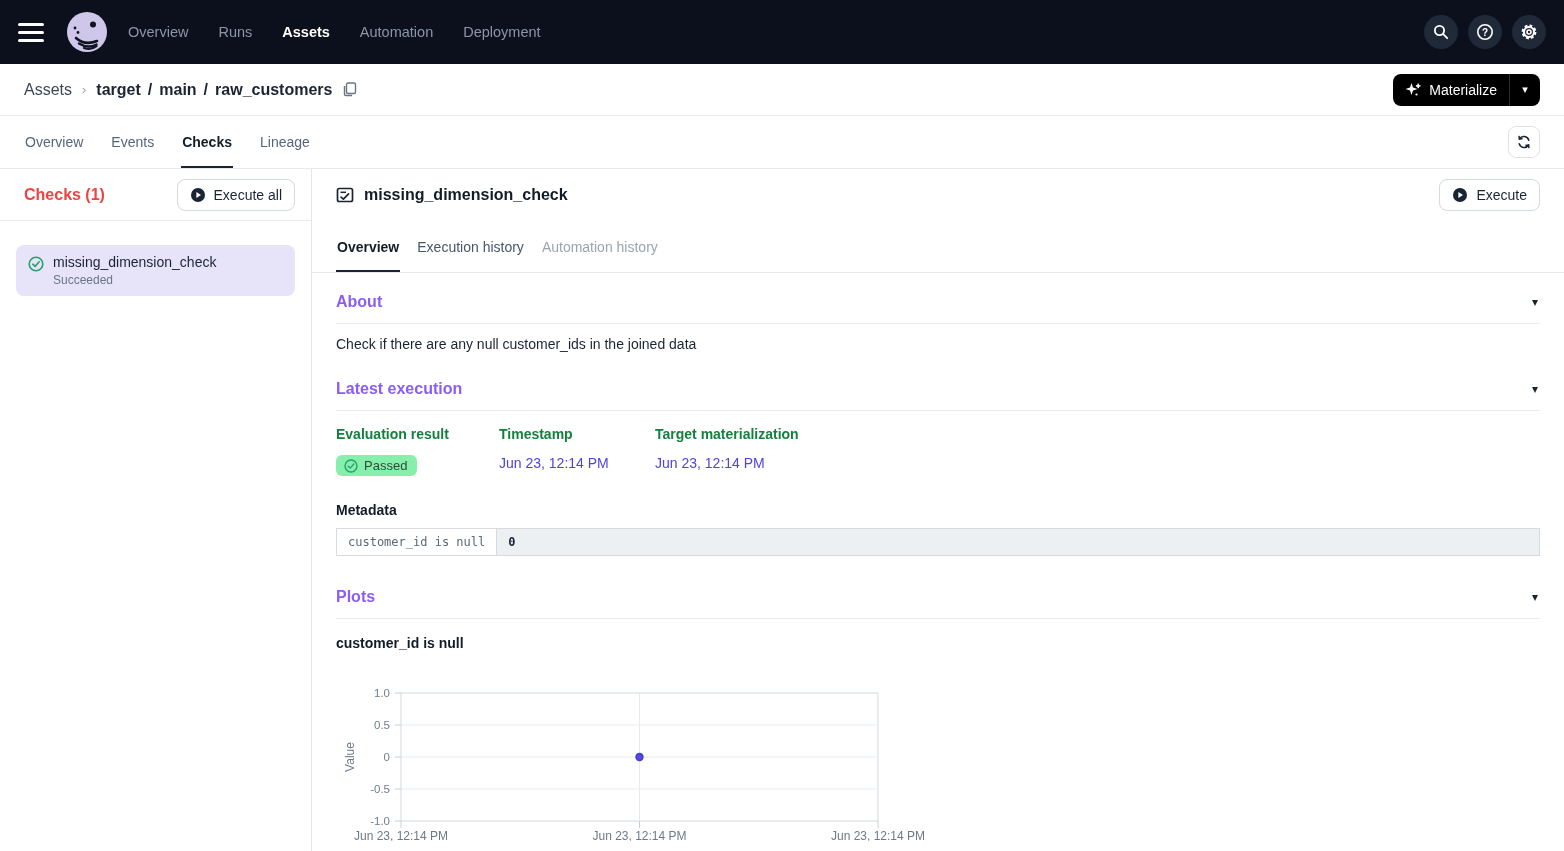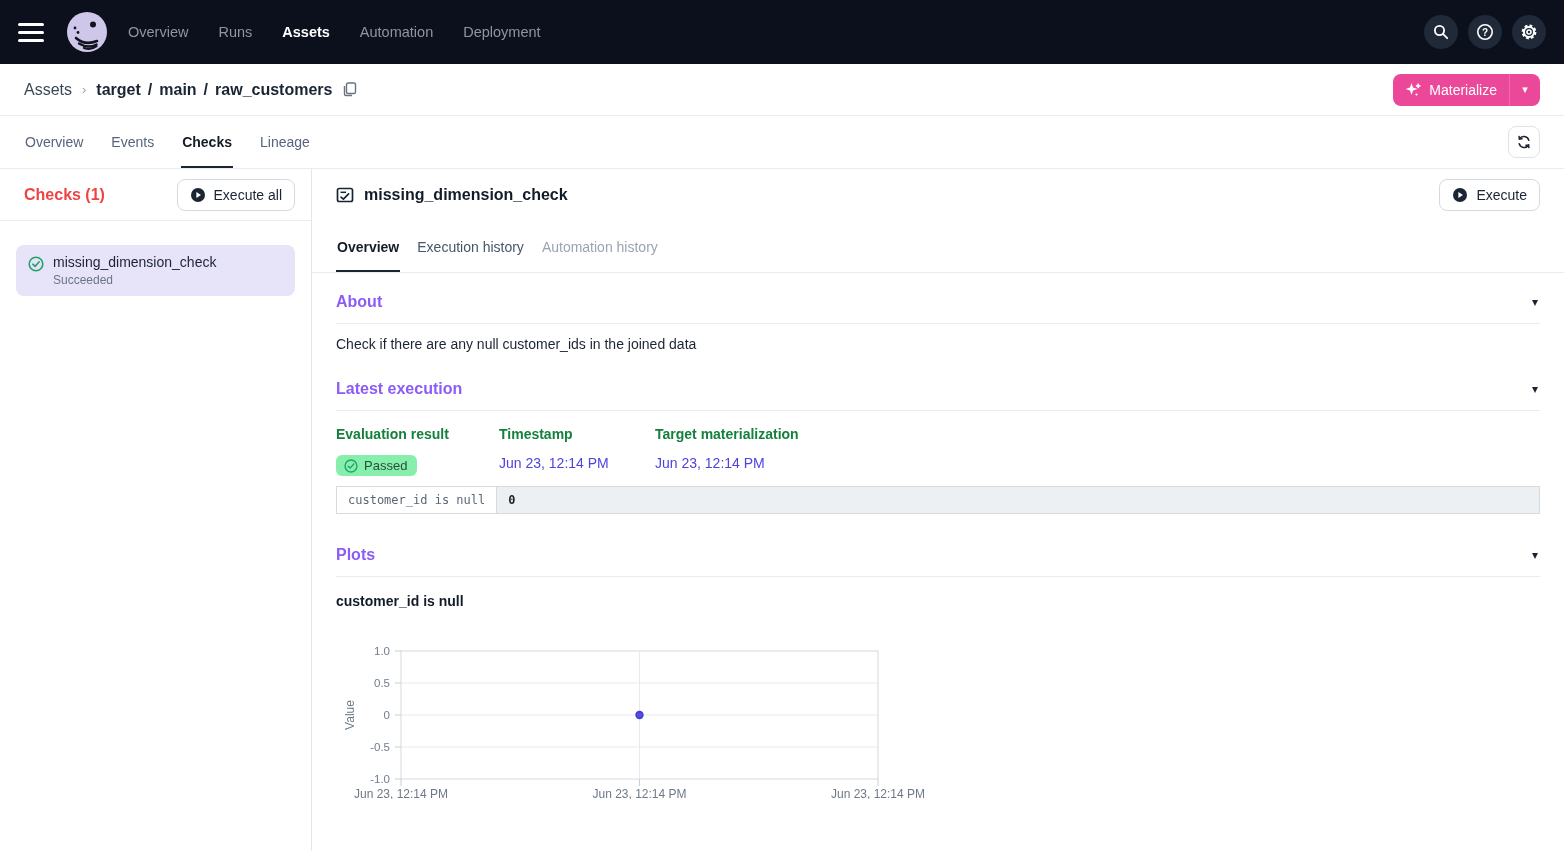--- a/index.html
+++ b/index.html
@@ -20,21 +20,21 @@
   .icon-circle { width:34px; height:34px; border-radius:50%; background:#202938; border:none;
     display:flex; align-items:center; justify-content:center; cursor:pointer; }
 
   
   .header-row { height:52px; display:flex; align-items:center; padding:0 24px; border-bottom:1px solid #e9ebef; }
   .crumb-root { font-size:16px; color:#3b4754; text-decoration:none; cursor:pointer; }
   .crumb-chev { color:#9aa3af; margin:0 10px; font-size:13px; }
   .crumb-seg { font-size:16px; font-weight:700; color:#1b2433; }
   .crumb-slash { font-size:16px; font-weight:700; color:#1b2433; margin:0 7px; }
   .copy-btn { background:none; border:none; cursor:pointer; margin-left:10px; display:flex; align-items:center; }
-  .materialize { margin-left:auto; display:flex; height:32px; background:#ec4899; border-radius:8px; overflow:hidden; }
+  .materialize { margin-left:auto; display:flex; height:32px; background:#000000; border-radius:8px; overflow:hidden; }
   .materialize .main-part { display:flex; align-items:center; gap:8px; padding:0 12px; color:#fff;
     font-size:14px; font-weight:500; background:none; border:none; cursor:pointer; border-right:1px solid rgba(255,255,255,.18); }
   .materialize .caret-part { width:30px; background:none; border:none; color:#fff; cursor:pointer; font-size:11px; }
 
   
   .asset-tabs { height:53px; display:flex; align-items:stretch; padding:0 24px; gap:26px; border-bottom:1px solid #e9ebef; }
   .atab { display:flex; align-items:center; font-size:14px; font-weight:500; color:#56657a;
     border:none; background:none; cursor:pointer; border-bottom:2px solid transparent; padding:2px 1px 0; }
   .atab.active { color:#131c27; font-weight:700; border-bottom-color:#1b2433; }
   .asset-tabs .spacer { flex:1; }
@@ -268,20 +268,21 @@
             <svg width="14" height="14" viewBox="0 0 16 16">
               <circle cx="8" cy="8" r="6.8" fill="none" stroke="#23a26d" stroke-width="1.6"></circle>
               <path d="M4.8 8.2 L 7.1 10.4 L 11.2 5.8" fill="none" stroke="#23a26d" stroke-width="1.6" stroke-linecap="round" stroke-linejoin="round"></path>
             </svg>
             <span>Passed</span>
           </span>
           <a class="link-ts">Jun 23, 12:14 PM</a>
           <a class="link-ts">Jun 23, 12:14 PM</a>
         </div>
 
+        <div class="meta-title">Metadata</div>
         <table class="meta-table">
           <tbody>
               <tr>
             <td class="meta-key">customer_id is null</td>
             <td class="meta-val">0</td>
           </tr>
         </tbody>
           </table>
       </section>
 

